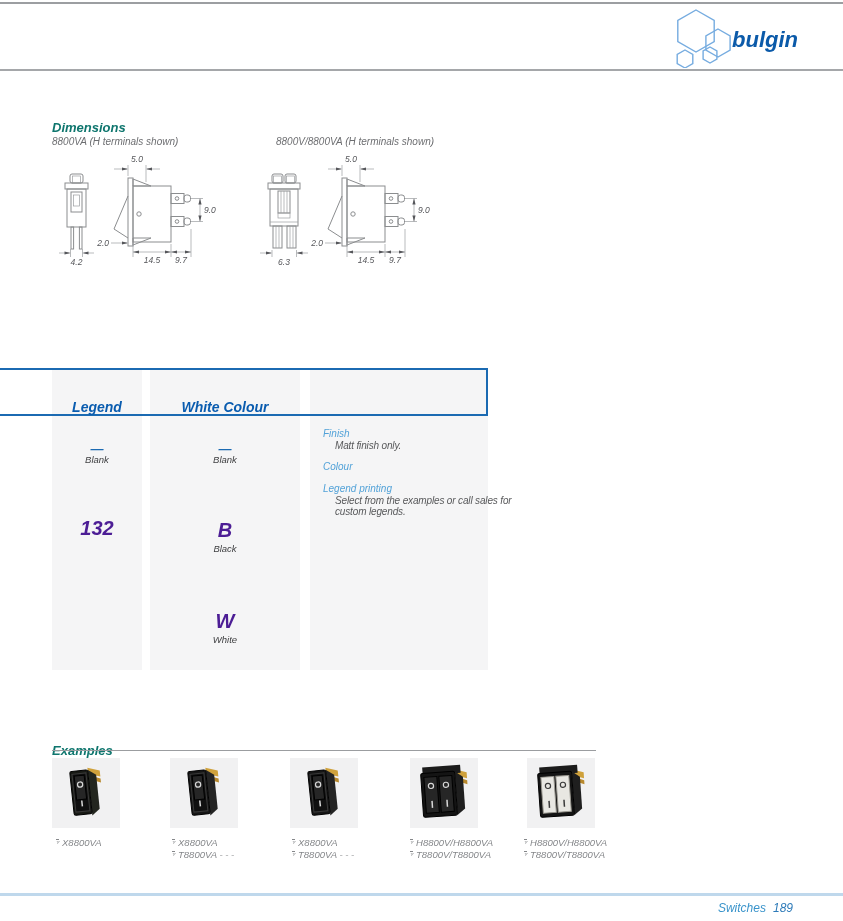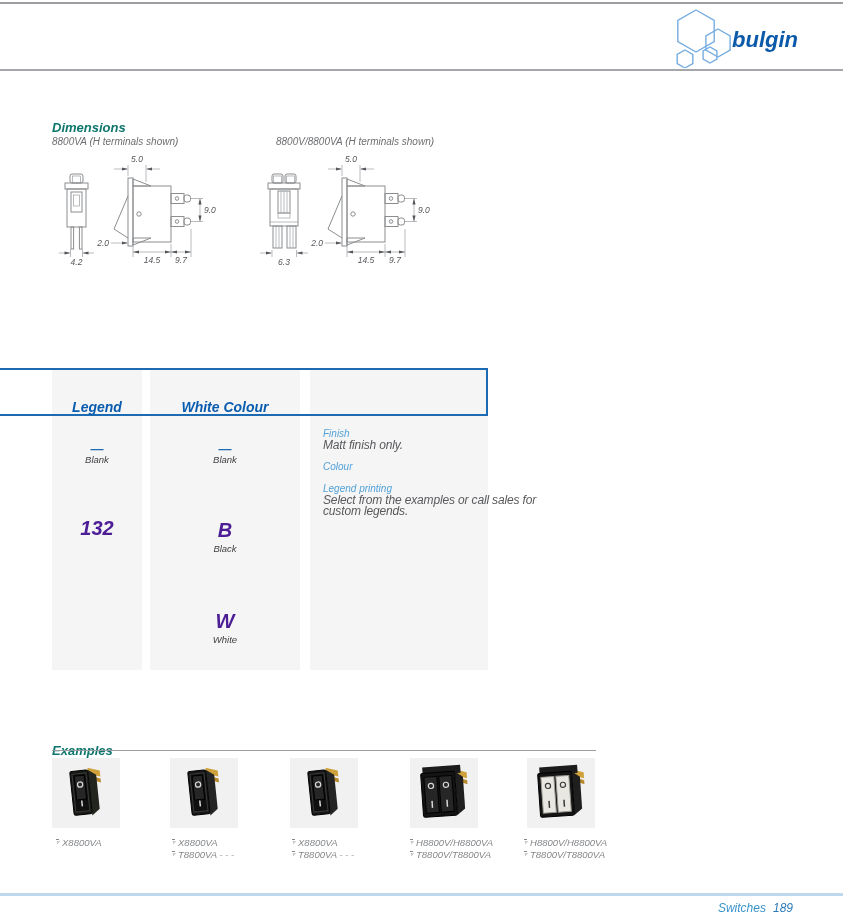--- a/index.html
+++ b/index.html
@@ -36,21 +36,21 @@
   .col-head{position:absolute;top:0;height:46px;line-height:46px;text-align:center;
         font-size:14px;font-weight:bold;color:#0a5caf;margin-top:16px;}
   .h1{left:52px;width:90px;} .h2{left:150px;width:150px;} .h3{left:310px;width:178px;}
   .cell{position:absolute;text-align:center;}
   .dash{font-size:13px;font-weight:bold;color:#1b6ab2;line-height:10px;}
   .small-label{font-size:9.5px;color:#404143;line-height:12px;}
   .big-code{font-size:20px;font-weight:bold;color:#4c1d95;line-height:20px;}
   .notes{position:absolute;left:323px;top:60px;width:170px;}
   .note{margin-bottom:10px;}
   .note-title{font-size:10px;color:#52a2d8;line-height:12px;}
-  .note-body{font-size:12px;letter-spacing:-0.15px;color:#58595b;line-height:11px;white-space:pre;}
+  .note-body{font-size:10px;letter-spacing:-0.15px;color:#58595b;line-height:11px;white-space:pre;margin-left:12px;}
 
   
   .ex-rule{position:absolute;left:52px;top:750px;width:544px;height:1px;background:#9b9da0;}
   .tile{position:absolute;top:758px;width:68px;height:70px;background:#f1f1f2;}
   .t1{left:52px;} .t2{left:170px;} .t3{left:290px;} .t4{left:410px;} .t5{left:527px;}
   .ex-label{position:absolute;top:837px;width:120px;font-size:9.5px;color:#85878a;white-space:nowrap;}
   .l1{left:56px;} .l2{left:172px;} .l3{left:292px;} .l4{left:410px;} .l5{left:524px;}
   .ex-line{line-height:12px;}
   .mk{display:inline-block;font-size:6px;color:#85878a;border-top:1px solid #85878a;
       line-height:5px;vertical-align:2px;margin-right:3px;}

